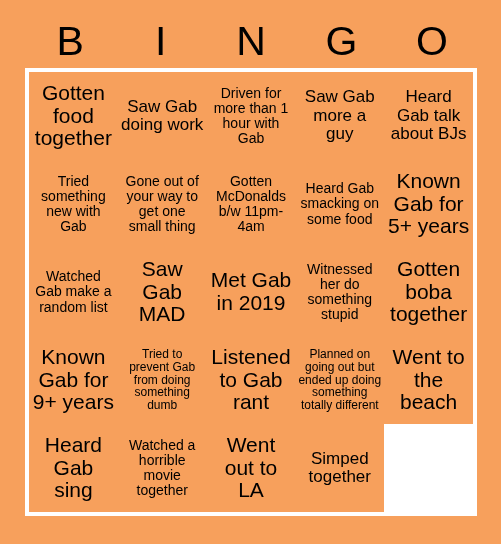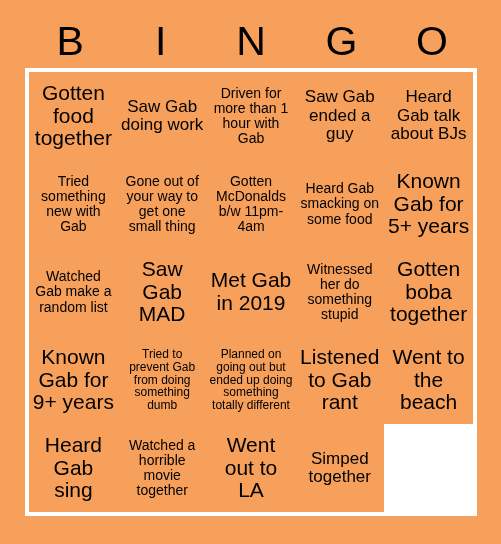--- a/index.html
+++ b/index.html
@@ -94,21 +94,21 @@
     <div class="cell sz-lg">
         <span>Gotten food together</span>
       </div>
     <div class="cell sz-md">
         <span>Saw Gab doing work</span>
       </div>
     <div class="cell sz-sm">
         <span>Driven for more than 1 hour with Gab</span>
       </div>
     <div class="cell sz-md">
-        <span>Saw Gab ended a guy</span>
+        <span>Saw Gab more a guy</span>
       </div>
     <div class="cell sz-md">
         <span>Heard Gab talk about BJs</span>
       </div>
 
     <div class="cell sz-sm">
         <span>Tried something new with Gab</span>
       </div>
     <div class="cell sz-sm">
         <span>Gone out of your way to get one small thing</span>
@@ -138,25 +138,25 @@
 
     <div class="cell sz-lg">
         <span>Gotten boba together</span>
       </div>
     <div class="cell sz-lg">
         <span>Known Gab for 9+ years</span>
       </div>
     <div class="cell sz-xs">
         <span>Tried to prevent Gab from doing something dumb</span>
       </div>
+    <div class="cell sz-lg">
+        <span>Listened to Gab rant</span>
+      </div>
     <div class="cell sz-xs">
         <span>Planned on going out but ended up doing something totally different</span>
-      </div>
-    <div class="cell sz-lg">
-        <span>Listened to Gab rant</span>
       </div>
 
     <div class="cell sz-lg">
         <span>Went to the beach</span>
       </div>
     <div class="cell sz-lg">
         <span>Heard Gab sing</span>
       </div>
     <div class="cell sz-sm">
         <span>Watched a horrible movie together</span>

